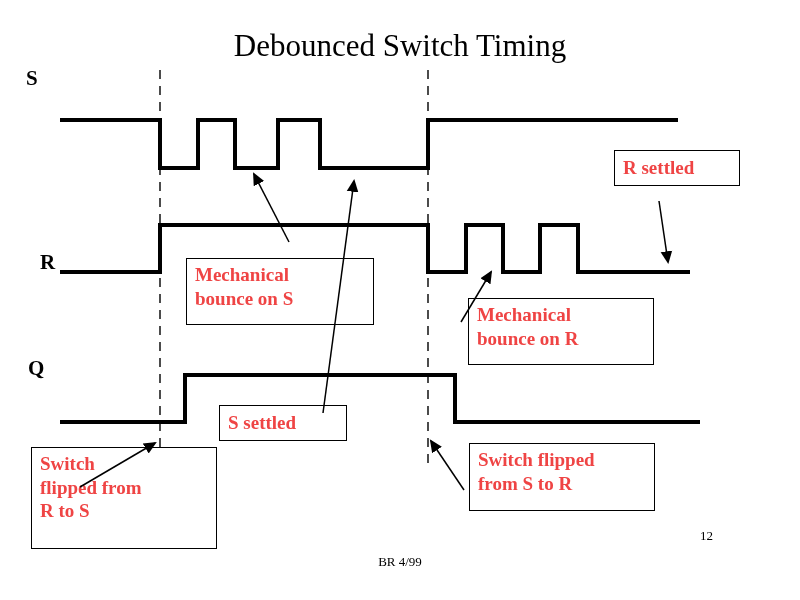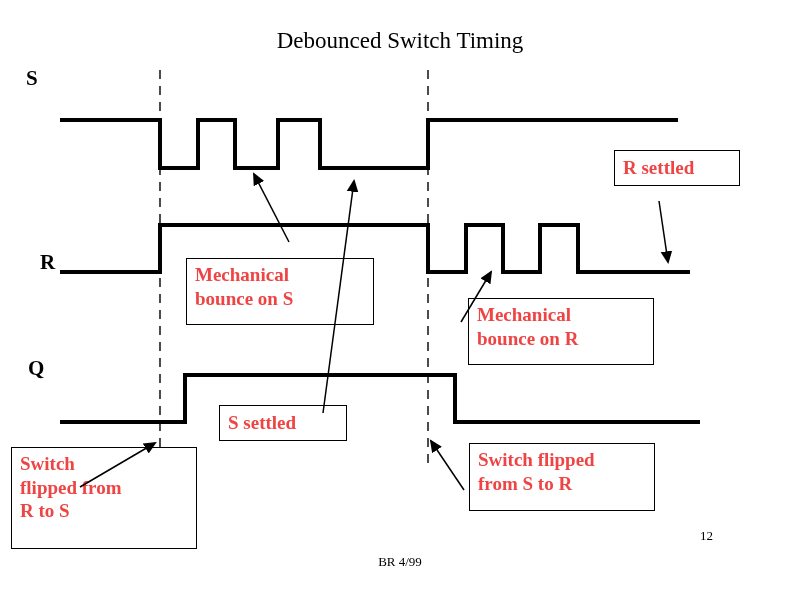--- a/index.html
+++ b/index.html
@@ -16,21 +16,21 @@
     font-family: "Liberation Serif", "DejaVu Serif", serif;
     color: #000000;
   }
   #slide-title {
     position: absolute;
     left: 0;
     top: 28px;
     width: 800px;
     text-align: center;
     font-family: "Liberation Serif", "DejaVu Serif", serif;
-    font-size: 23px;
+    font-size: 31px;
     font-weight: normal;
     letter-spacing: 0px;
     color: #000000;
   }
   .sig-label {
     position: absolute;
     font-family: "Liberation Serif", "DejaVu Serif", serif;
     font-size: 21px;
     font-weight: bold;
     color: #000000;
@@ -111,21 +111,21 @@
   <div class="callout" style="left:186px; top:258px; width:188px; height:67px;">Mechanical
 bounce on S</div>
 
   <div class="callout" style="left:468px; top:298px; width:186px; height:67px;">Mechanical
  bounce on R</div>
 
   <div class="callout" style="left:614px; top:150px; width:126px; height:36px; padding-top:5px;">R settled</div>
 
   <div class="callout" style="left:219px; top:405px; width:128px; height:36px; padding-top:5px;">S settled</div>
 
-  <div class="callout" style="left:11px; top:447px; width:186px; height:102px;">Switch
+  <div class="callout" style="left:31px; top:447px; width:186px; height:102px;">Switch
 flipped from
 R to S</div>
 
   <div class="callout" style="left:461px; top:443px; width:186px; height:68px;margin-left:8px;">Switch flipped
 from S to R</div>
 
   <div class="footer-text" style="left:0; top:554px; width:800px; text-align:center;">BR 4/99</div>
   <div class="footer-text" style="left:700px; top:528px; width:40px; text-align:left;">12</div>
 
 </div>

